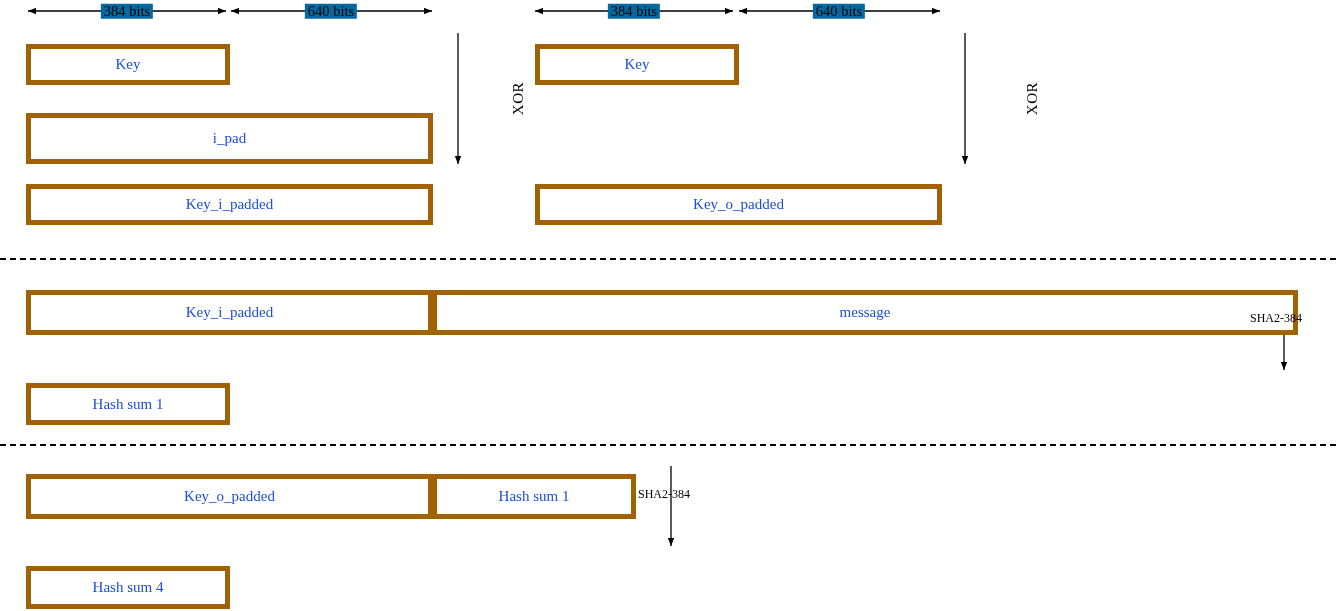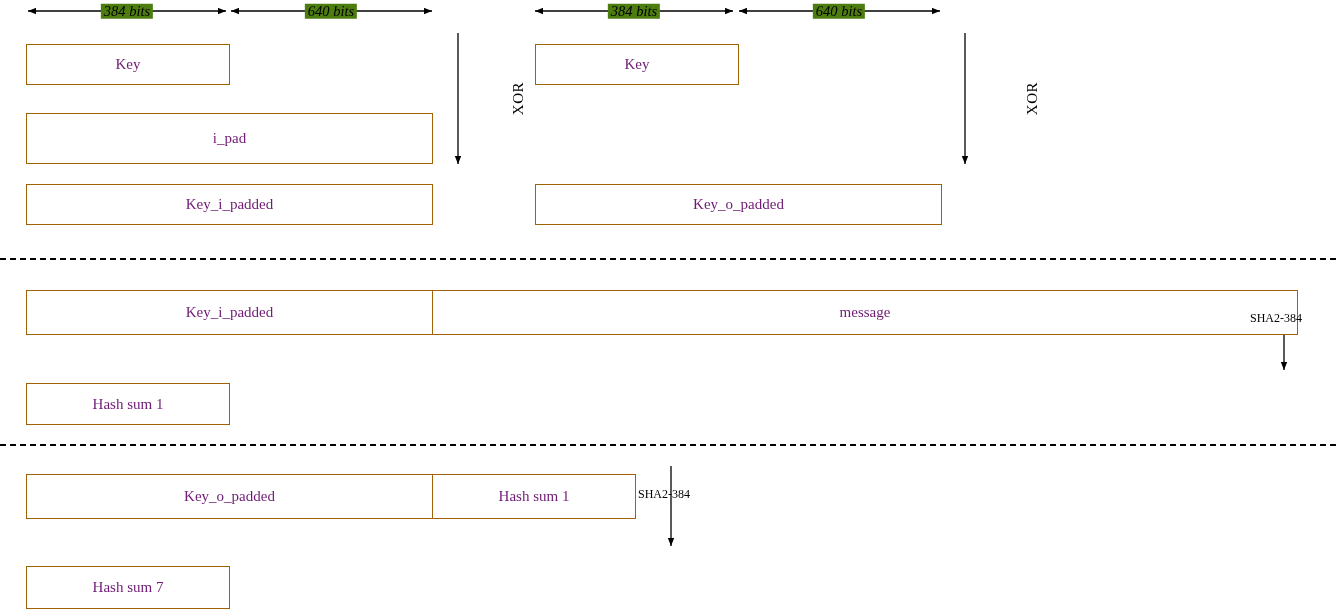--- a/index.html
+++ b/index.html
@@ -14,43 +14,42 @@
   #canvas {
     position: relative;
     width: 1336px;
     height: 611px;
     background: #ffffff;
     overflow: hidden;
   }
   .box {
     position: absolute;
     box-sizing: border-box;
-    border: 1px solid #a16207;
+    border: 5px solid #a16207;
     background: #ffffff;
     display: flex;
     align-items: center;
     justify-content: center;
     font-size: 15px;
     line-height: 1;
-    color: #701a75;
+    color: #1d4ed8;
   }
   .boxlabel {
     display: block;
     text-align: center;
     white-space: nowrap;
   }
   .dimlabel {
     position: absolute;
     font-size: 14.5px;
     line-height: 1;
-    background: #4d7c0f;
+    background: #0369a1;
     padding: 0 3px;
     white-space: nowrap;
     transform: translate(-50%, -50%);
-    font-style: italic;
   }
   .vlabel {
     position: absolute;
     font-size: 15px;
     line-height: 1;
     white-space: nowrap;
     writing-mode: vertical-rl;
     transform: rotate(180deg);
     letter-spacing: 0.5px;
   }
@@ -162,16 +161,16 @@
     <span class="boxlabel">Key_o_padded</span>
   </div>
 
   <div class="box" style="left:432px; top:474px; width:204px; height:45px;">
     <span class="boxlabel">Hash sum 1</span>
   </div>
 
   <span class="plainlabel" style="left:638px; top:488px;">SHA2-384</span>
 
   <div class="box" style="left:26px; top:566px; width:204px; height:43px;">
-    <span class="boxlabel">Hash sum 7</span>
+    <span class="boxlabel">Hash sum 4</span>
   </div>
 
 </div>
 
 </body></html>

